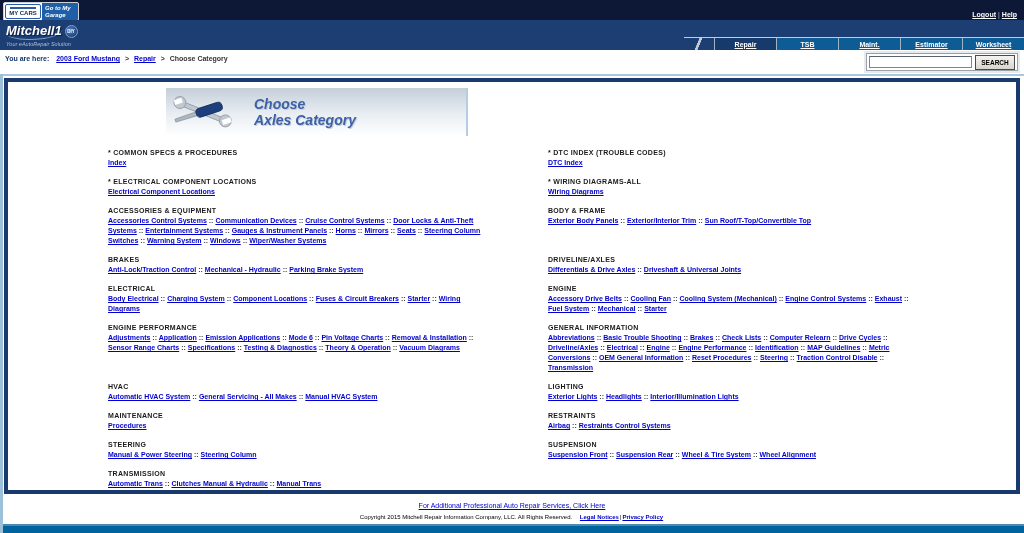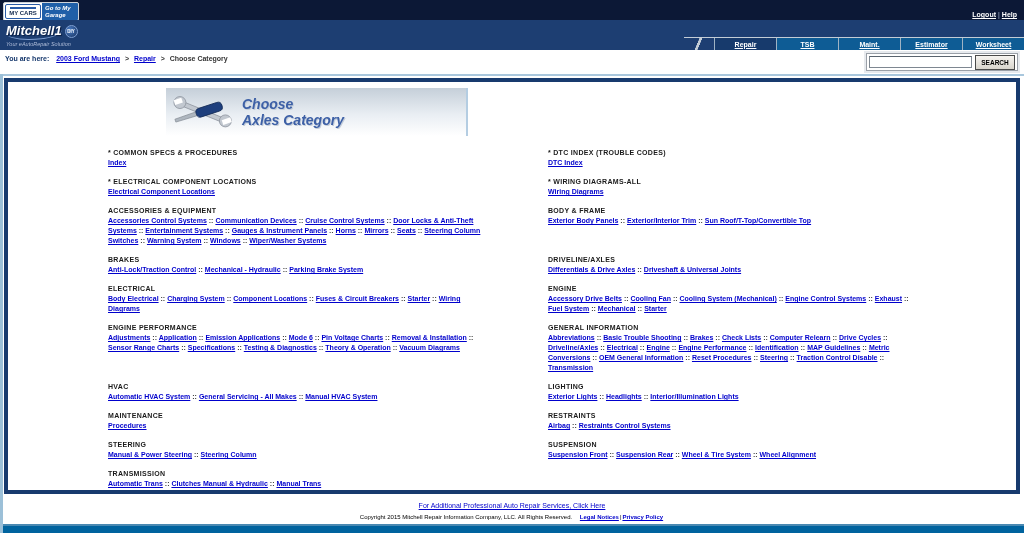--- a/index.html
+++ b/index.html
@@ -58,21 +58,21 @@
 
   .hairline { position:absolute; top:74px; left:0; right:0; height:2px; background:#a9c7dd; }
   .left-strip { position:absolute; top:74px; bottom:0; left:0; width:3px; background:#9cc0d8; z-index:6; }
 
   
   .main-box { position:absolute; top:78px; left:4px; right:4px; bottom:39px; background:#fff;
     border:4px solid #183a6e; }
   .title-band { position:absolute; left:158px; top:6px; width:302px; height:48px;
     background:linear-gradient(to bottom, #c5cfd9 0%, #e9eef3 55%, #ffffff 100%);
     border-right:2px solid #b4cde2; display:flex; align-items:center; padding-left:4px; }
-  .title-text { margin-left:8px; font-size:14px; line-height:16px; font-weight:bold; font-style:italic;
+  .title-text { margin-left:20px; font-size:14px; line-height:16px; font-weight:bold; font-style:italic;
     color:#3d60a6; text-shadow:1px 1px 0 #c3cdd9; }
 
   .categories { position:absolute; left:100px; top:66px; display:grid;
     grid-template-columns:380px 376px; column-gap:60px; row-gap:9px; }
   .cat-cell { }
   .cat-heading { font-size:7px; font-weight:bold; color:#1a1a1a; letter-spacing:.3px; line-height:10px; }
   .cat-links { font-size:7px; font-weight:bold; line-height:10px; }
   .cat-link { color:#0000cc; }
   .sep { color:#333; }
 

